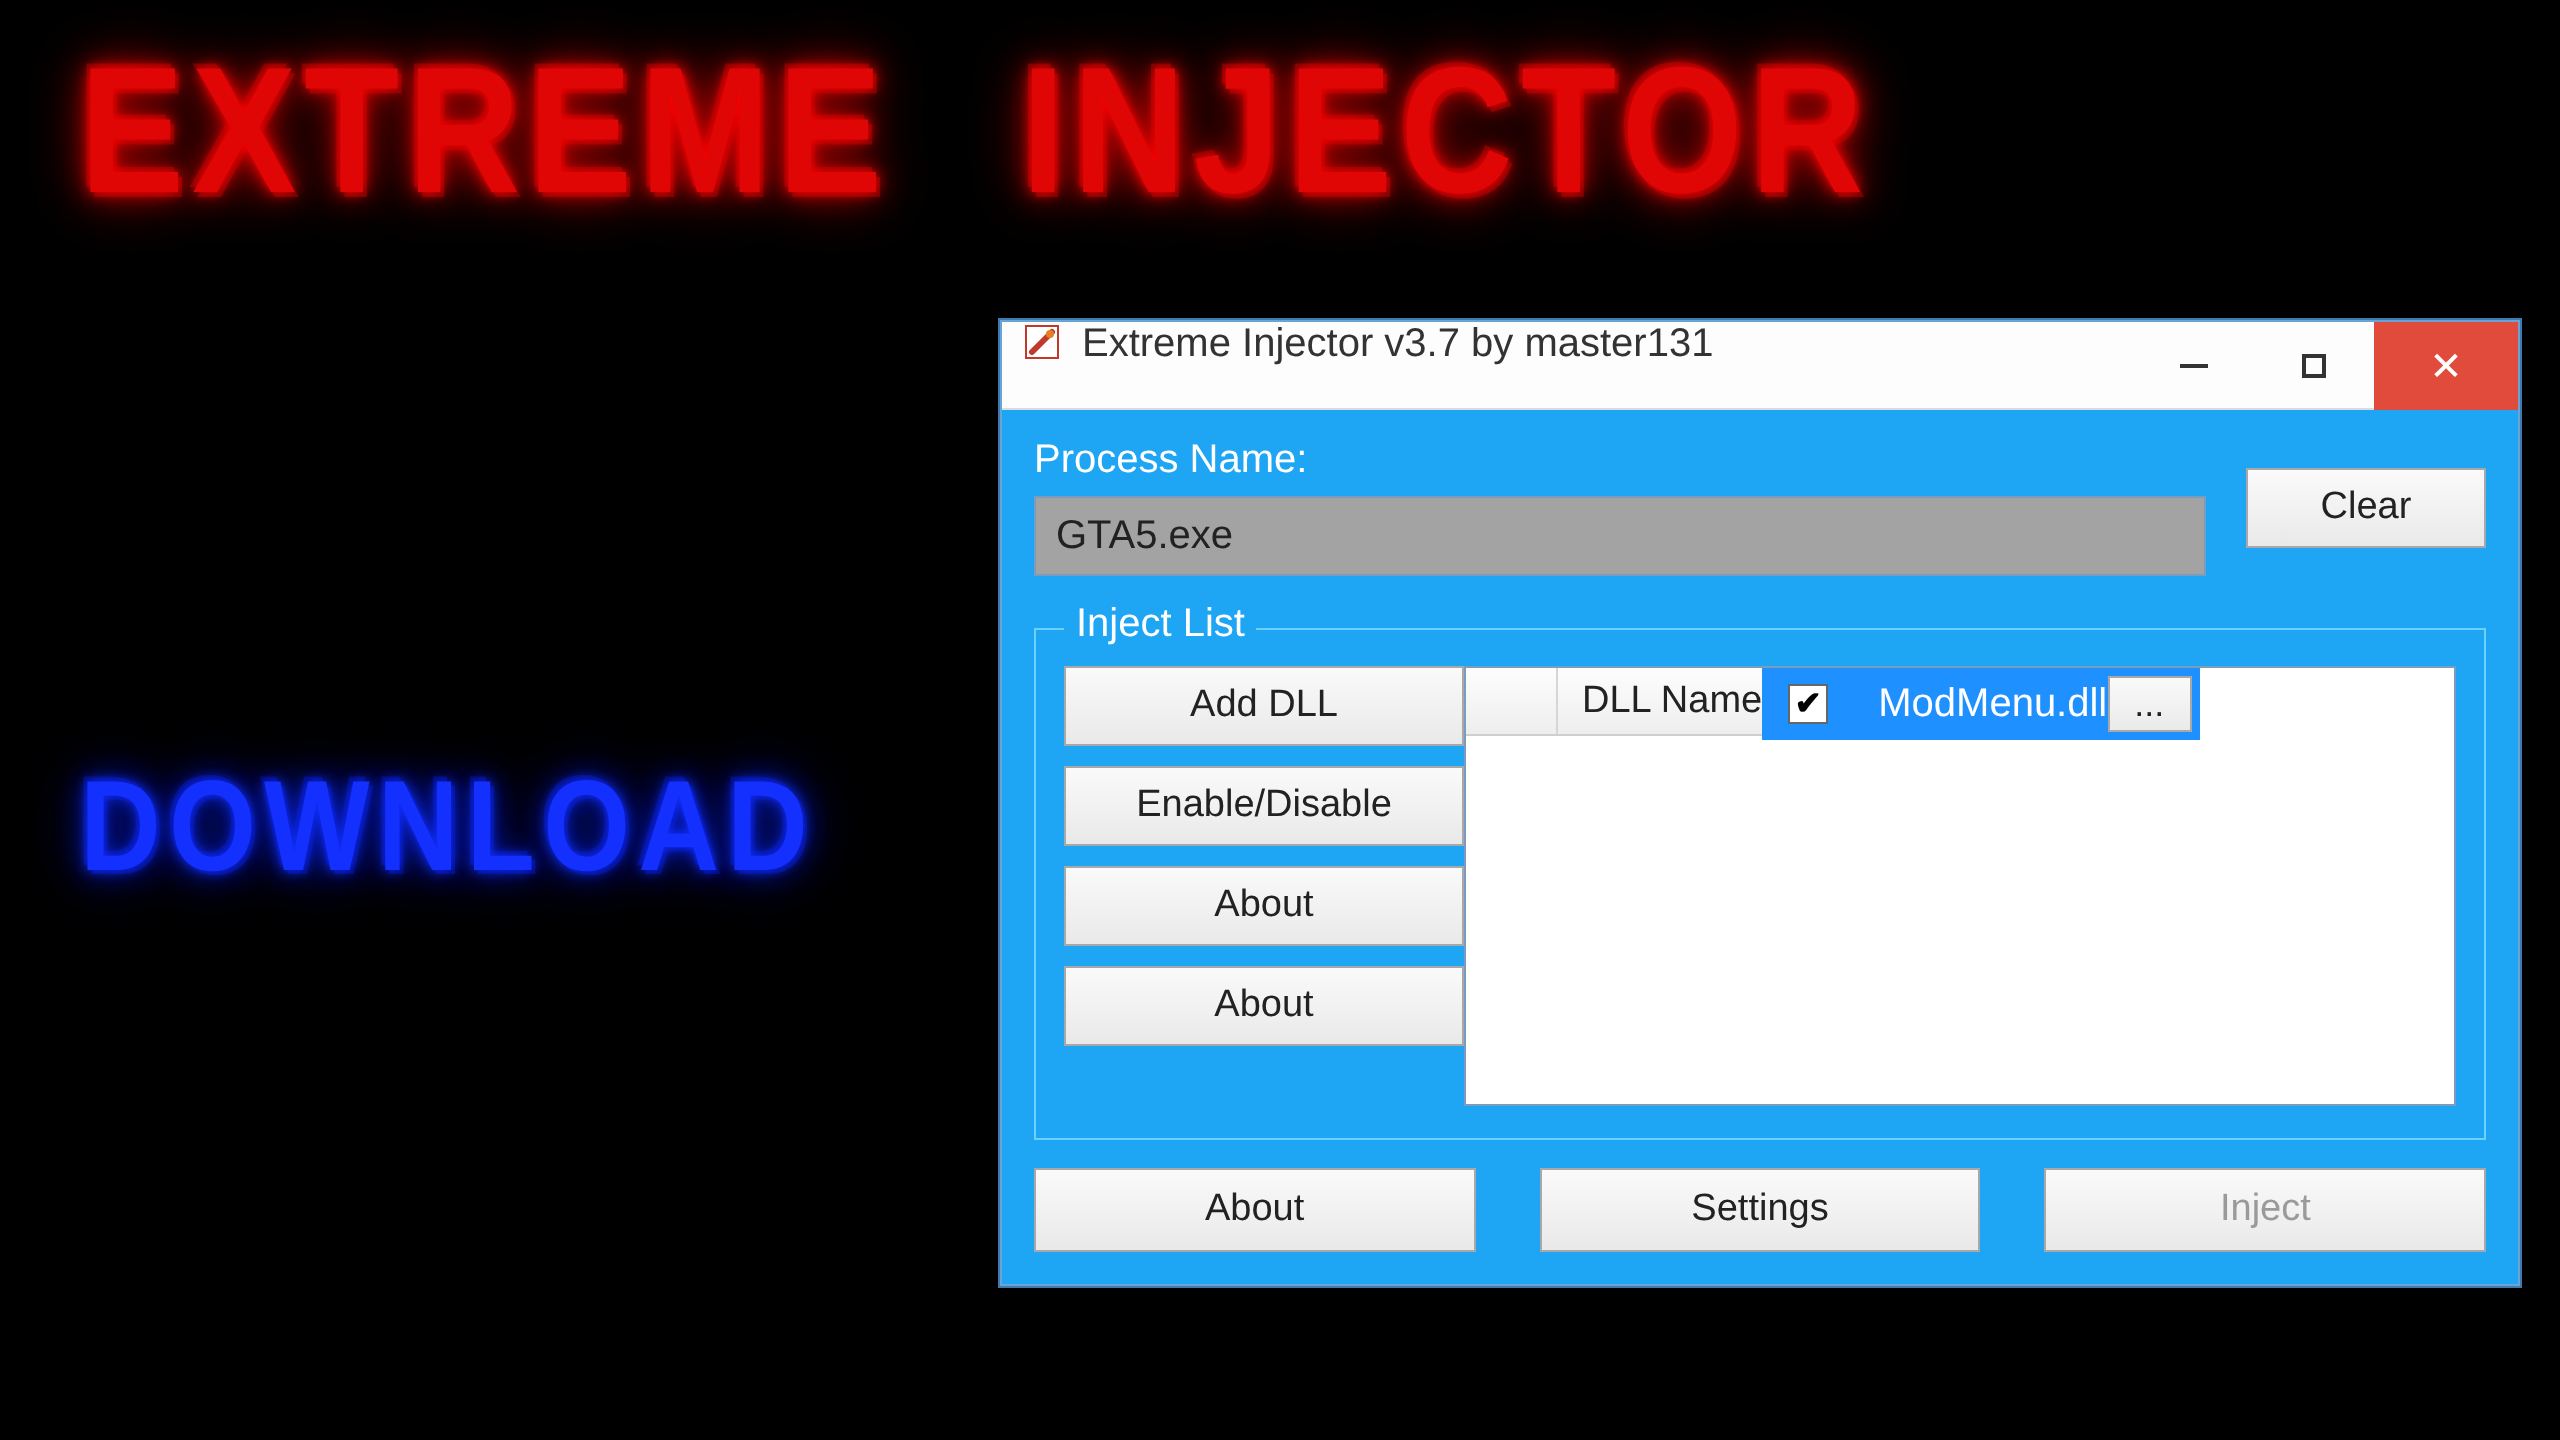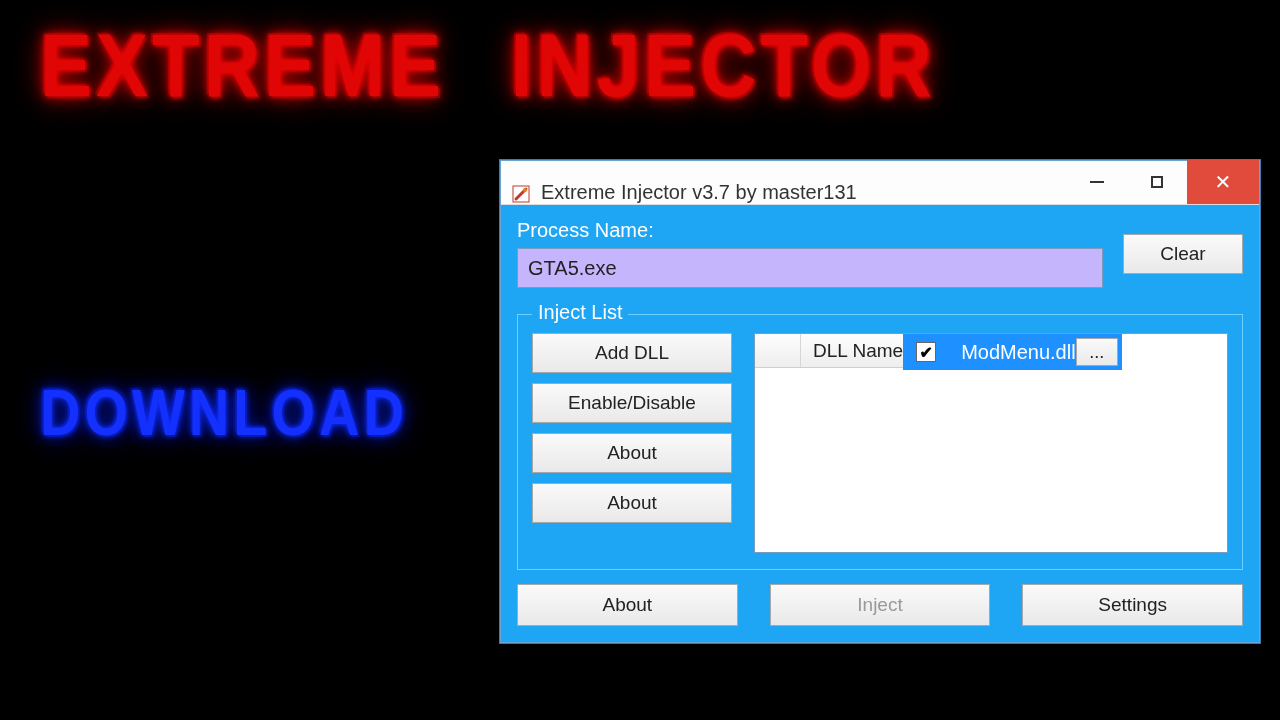--- a/index.html
+++ b/index.html
@@ -56,21 +56,21 @@
     left: 500px;
     width: 760px;
     background: #fff;
     border: 1px solid #6aa3d6;
     box-shadow: 0 0 0 1px #3d7ab0;
   }
   .titlebar {
     height: 44px;
     background: #fdfdfd;
     display: flex;
-    align-items: flex-end;
+    align-items: flex-start;
     padding-left: 10px;
     border-bottom: 1px solid #dcdcdc;
   }
   .titlebar .icon {
     width: 20px; height: 20px; margin-right: 10px;
     display: inline-flex; align-items: center; justify-content: center;
   }
   .titlebar .title {
     font-size: 20px;
     color: #333;
@@ -102,21 +102,21 @@
     display: flex;
     gap: 20px;
     align-items: center;
     margin-bottom: 26px;
   }
   .row1 .col-input { flex: 1; }
 
   .textbox {
     width: 100%;
     height: 40px;
-    background: #c4b5fd;
+    background: #a3a3a3;
     border: 1px solid #7a9cbf;
     font-size: 20px;
     padding: 4px 10px;
     color: #222;
     outline: none;
   }
 
   .btn {
     height: 40px;
     min-width: 120px;
@@ -142,21 +142,20 @@
   .groupbox .legend {
     position: absolute;
     top: -14px; left: 14px;
     background: #1ea5f3;
     padding: 0 6px;
     color: #fff;
     font-size: 20px;
   }
   .groupbox-inner {
     display: flex;
-    gap: 22px;
     border-radius: 22px;
   }
   .btncol {
     display: flex;
     flex-direction: column;
     gap: 10px;
     width: 200px;
   }
   .btncol .btn { width: 100%; }
 
@@ -285,18 +284,18 @@
             </div>
             <div class="col-name">ModMenu.dll</div>
             <div class="col-dots">...</div>
           </div>
         </div>
       </div>
     </div>
 
     <div class="bottomrow">
       <div class="btn">About</div>
+      <div class="btn">Settings</div>
       <div class="btn disabled">Inject</div>
-      <div class="btn">Settings</div>
     </div>
 
   </div>
 </div>
 
 </body></html>

